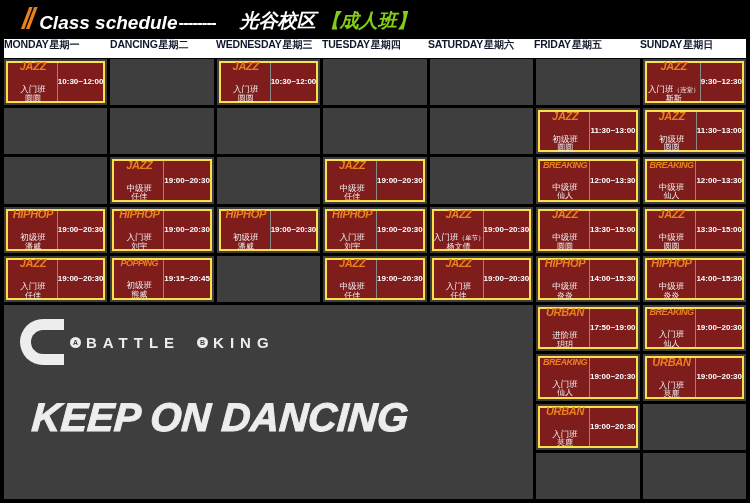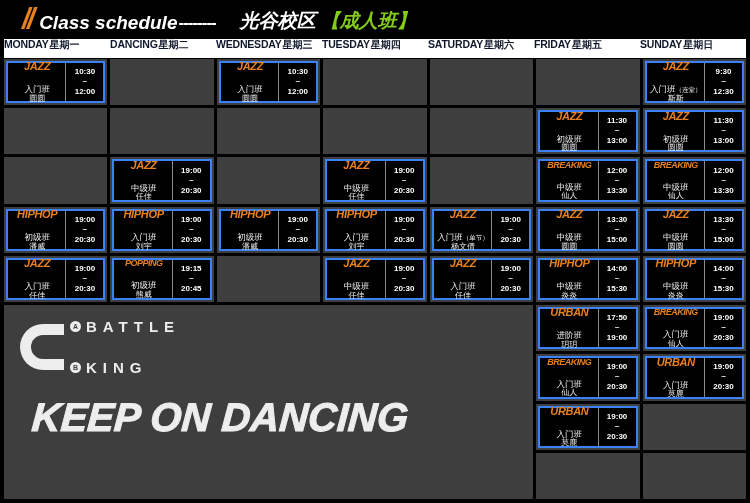--- a/index.html
+++ b/index.html
@@ -66,22 +66,22 @@
   }
   .cell {
     background: #3E3E3E;
     position: relative;
     overflow: hidden;
   }
   .cell.empty { background: #3E3E3E; }
 
   .cls {
     position: absolute; inset: 2px;
-    background: #000000;
-    border: 2px solid #3b82f6;
+    background: #7f1d1d;
+    border: 2px solid #fde047;
     display: flex;
   }
   .cls .left {
     flex: 1 1 auto; display: flex; flex-direction: column;
     align-items: center; justify-content: center; gap: 1px;
     padding: 1px 1px 1px 2px; min-width: 0;
   }
   .cls .style {
     font-size: 11px; font-weight: 900; font-style: italic; color: #E8811E;
     letter-spacing: -0.3px; line-height: 1; white-space: nowrap;
@@ -89,21 +89,21 @@
   .cls .style.small { font-size: 9px; letter-spacing: -0.5px; }
   .cls .level {
     font-size: 8.5px; color: #F2F2F2; line-height: 1; white-space: nowrap; margin-top: 12px;
   }
   .cls .level .paren { font-size: 6.5px; }
   .cls .teacher {
     font-size: 8px; color: #F2F2F2; line-height: 1; white-space: nowrap;
   }
   .cls .right {
     flex: 0 0 38px; border-left: 1px solid #8A8A8A;
-    display: flex; flex-direction: column;
+    display: flex; 
     align-items: center; justify-content: center;
     color: #FFFFFF; font-size: 8px; font-weight: 700; line-height: 1.25;
   }
   .cls .right .tilde { font-size: 8px; font-weight: 700; }
 
   
   .logopanel {
     grid-column: 1 / span 5;
     grid-row: 6 / span 4;
     background: #3E3E3E;
@@ -113,21 +113,21 @@
     position: absolute; left: 16px; top: 14px;
     display: flex; align-items: center;
   }
   .c-mark {
     width: 44px; height: 46px;
     border: 11px solid #EDEDED;
     border-right: none;
     border-radius: 24px 0 0 24px;
     margin-right: 6px;
   }
-  .logo-lines { display: flex; flex-direction: column; gap: 26px; }
+  .logo-lines { display: flex; flex-direction: row; gap: 17px; }
   .logo-line { display: flex; align-items: center; }
   .logo-badge {
     width: 11px; height: 11px; border-radius: 50%;
     background: #EDEDED; color: #3E3E3E;
     font-size: 7px; font-weight: 900; line-height: 11px;
     text-align: center; margin-right: 5px;
   }
   .logo-text {
     color: #EDEDED; font-size: 15px; font-weight: 700; letter-spacing: 6px;
     line-height: 1;

